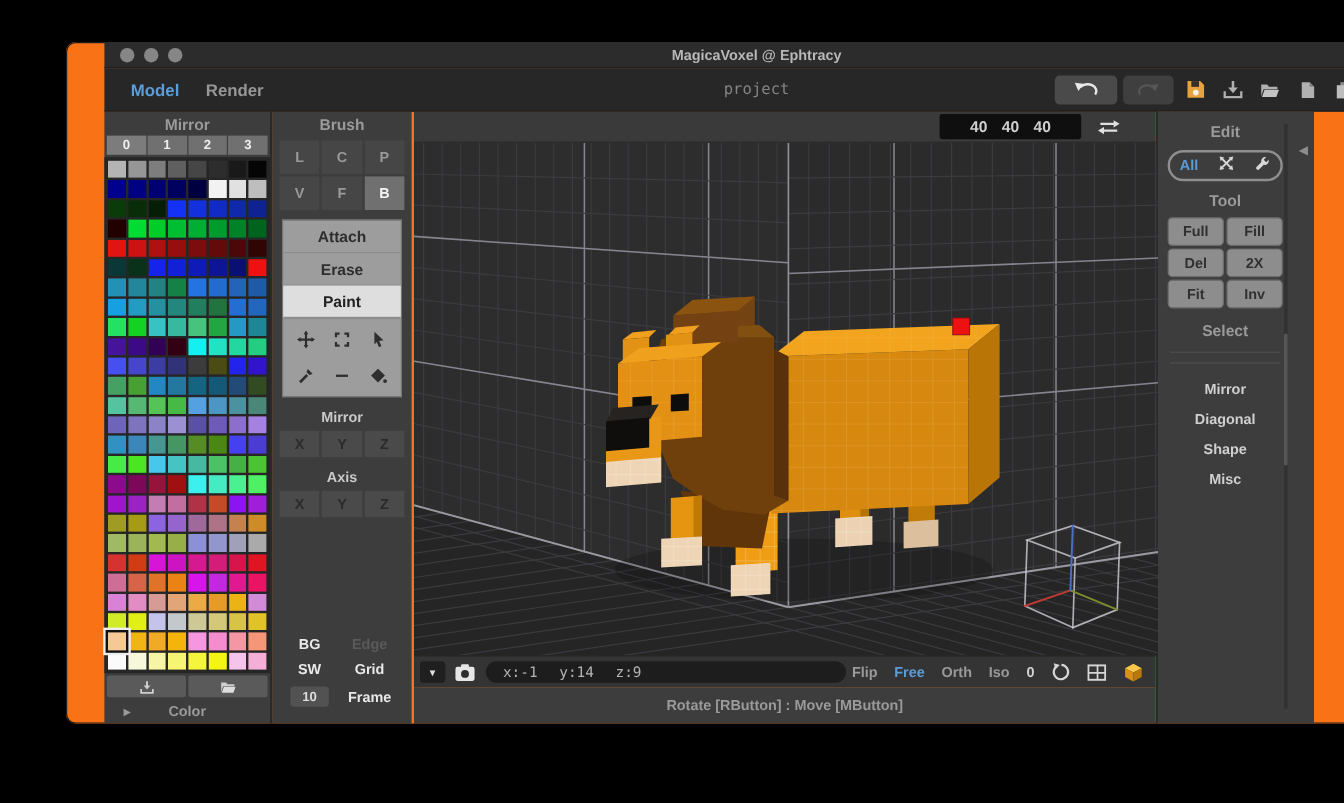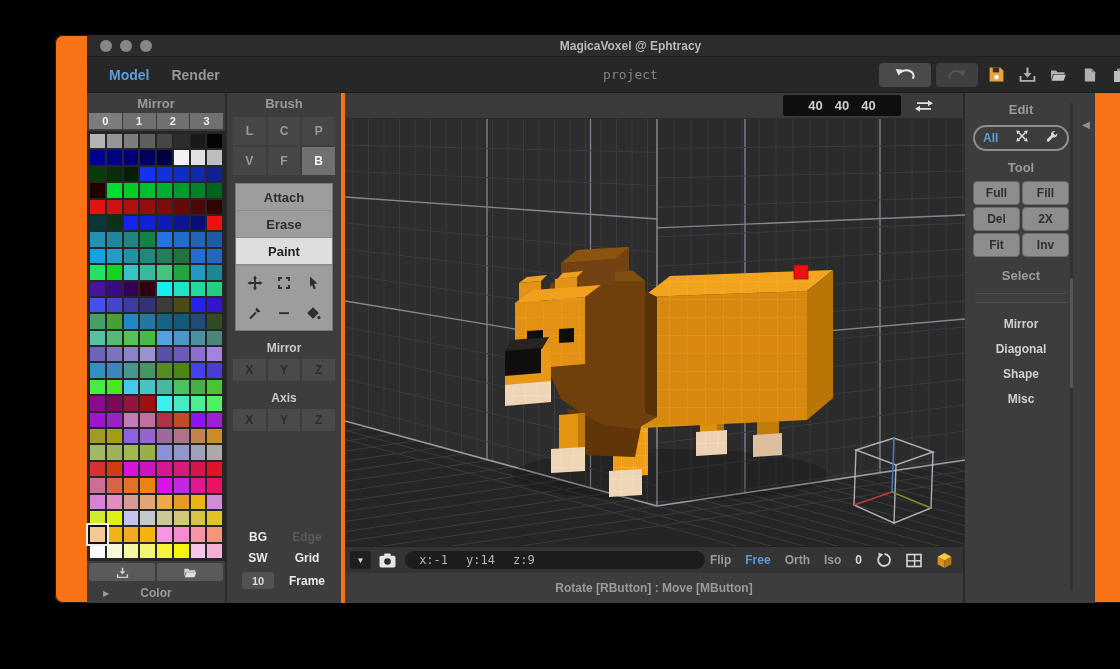--- a/index.html
+++ b/index.html
@@ -26,21 +26,21 @@
   .mtools { position:absolute; right:10px; display:flex; align-items:center; gap:5px; }
   .undo-btn, .redo-btn { width:52px; height:24px; background:#4a4a4a; border-radius:4px;
               display:flex; align-items:center; justify-content:center; }
   .redo-btn { width:42px; background:#3f3f3f; }
   .micon { width:26px; height:24px; display:flex; align-items:center; justify-content:center; }
   
   .main { display:flex; height:510px; }
   .col { height:100%; }
   .palette-col { width:140px; background:#3d3d3d; border-right:2px solid #2a2a2a;
                  display:flex; flex-direction:column; }
-  .brush-col { width:118px; background:#3d3d3d; border-right:4px solid #f97316;
+  .brush-col { width:118px; background:#3d3d3d; border-right:2px solid #f97316;
                display:flex; flex-direction:column; }
   .viewport-col { width:620px; display:flex; flex-direction:column; border-right:2px solid #2a2a2a;}
   .edit-col { width:130px; background:#3d3d3d; position:relative; padding-top:6px; }
   .panel-title { text-align:center; font-size:13px; font-weight:bold; color:#9a9a9a;
                  padding:3px 0 2px; }
   
   .pal-tabs { display:flex; gap:1px; padding:0 2px; }
   .pal-tab { flex:1; height:16px; background:#707070; color:#efefef; font-size:11px;
              font-weight:bold; display:flex; align-items:center; justify-content:center; }
   .pal-tab.active { background:#7c7c7c; }

